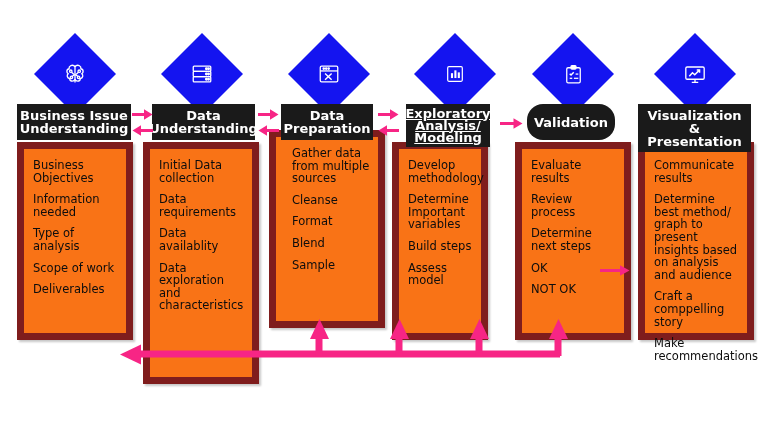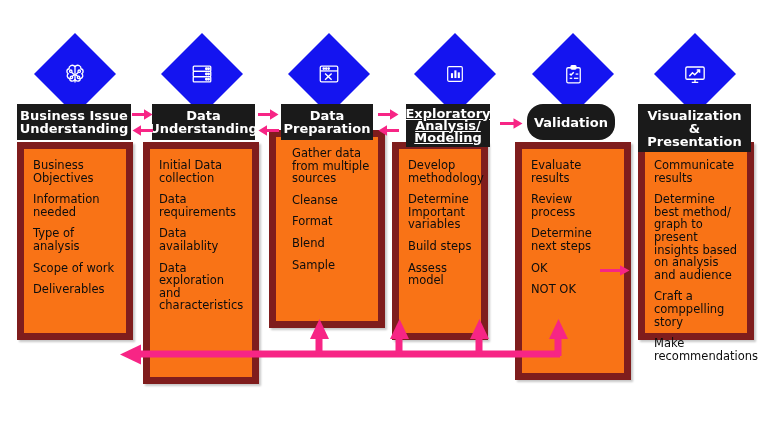--- a/index.html
+++ b/index.html
@@ -224,21 +224,21 @@
     <div class="bullet">Sample</div>
   </div>
 
   <div class="stage-body" style="left:392px; top:142px; width:96px; height:198px;">
     <div class="bullet">Develop methodology</div>
     <div class="bullet">Determine Important variables</div>
     <div class="bullet">Build steps</div>
     <div class="bullet">Assess model</div>
   </div>
 
-  <div class="stage-body" style="left:515px; top:142px; width:116px; height:238px;">
+  <div class="stage-body" style="left:515px; top:142px; width:116px; height:198px;">
     <div class="bullet">Evaluate results</div>
     <div class="bullet">Review process</div>
     <div class="bullet">Determine next steps</div>
     <div class="bullet">OK</div>
     <div class="bullet">NOT OK</div>
   </div>
 
   <div class="stage-body" style="left:638px; top:142px; width:116px; height:198px;">
     <div class="bullet">Communicate results</div>
     <div class="bullet">Determine best method/ graph to present insights based on analysis and audience</div>

